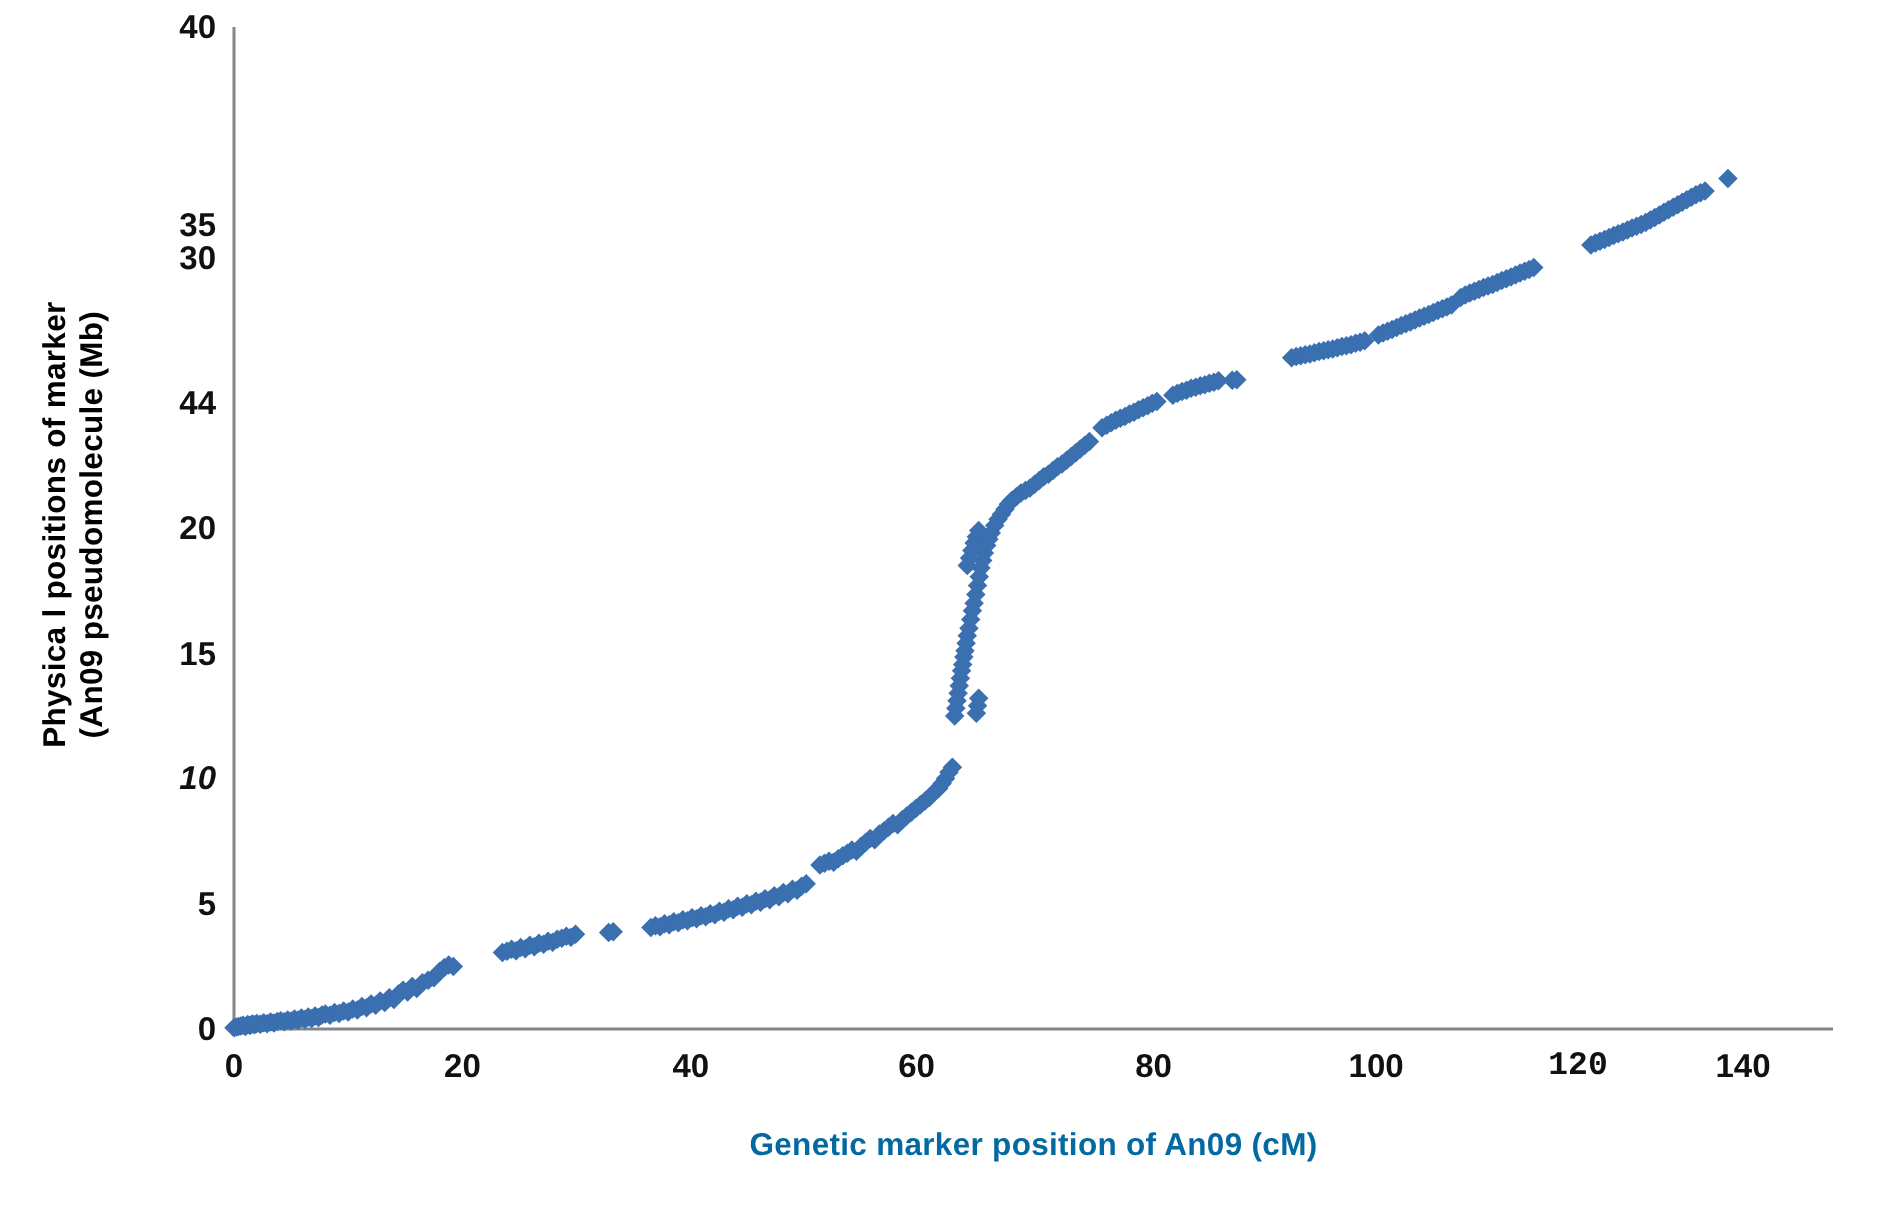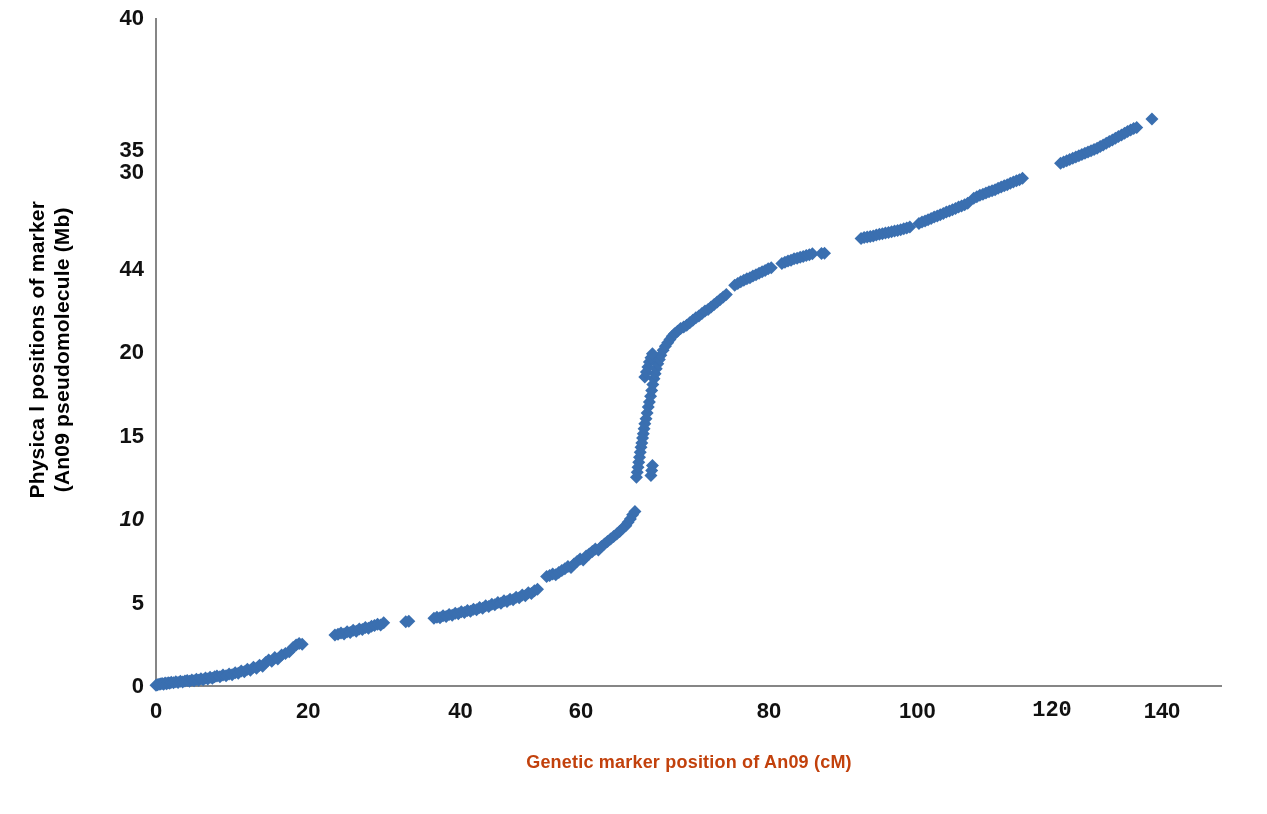--- a/index.html
+++ b/index.html
@@ -43,23 +43,23 @@
     line-height: 1.18;
   }
   .y-axis-title-inner div { display: block; }
 
   .x-axis-title {
     position: absolute;
     left: 156px;
     top: 752px;
     width: 1066px;
     text-align: center;
-    font-size: 18px;
+    font-size: 21px;
     font-weight: bold;
-    color: #c2410c;
+    color: #0369a1;
     letter-spacing: 0.2px;
   }
 
   
   .y-tick-label {
     position: absolute;
     right: 0;
     width: 56px;
     text-align: right;
     font-size: 22px;
@@ -143,21 +143,21 @@
       <div class="y-tick-label" style="top: 18px;">40</div>
     </div>
 
   <div class="axis-line-y"></div>
   <div class="axis-line-x"></div>
 
   <div id="x-ticks">
       <div class="x-tick-label" style="left: 156px;">0</div>
       <div class="x-tick-label" style="left: 308.286px;">20</div>
       <div class="x-tick-label" style="left: 460.571px;">40</div>
-      <div class="x-tick-label" style="left: 581px;">60</div>
+      <div class="x-tick-label" style="left: 611px;">60</div>
       <div class="x-tick-label" style="left: 769px;">80</div>
       <div class="x-tick-label" style="left: 917.429px;">100</div>
       <div class="x-tick-label" style="left: 1052px; font-family: Liberation Mono, monospace;">120</div>
       <div class="x-tick-label" style="left: 1162px;">140</div>
     </div>
 
   <div class="plot-area">
     <svg id="scatter-svg" width="1066" height="668">
         <g>
           <polygon points="0,660.665 6.5,667.165 0,673.665 -6.5,667.165" fill="#3a6fb0"></polygon>

